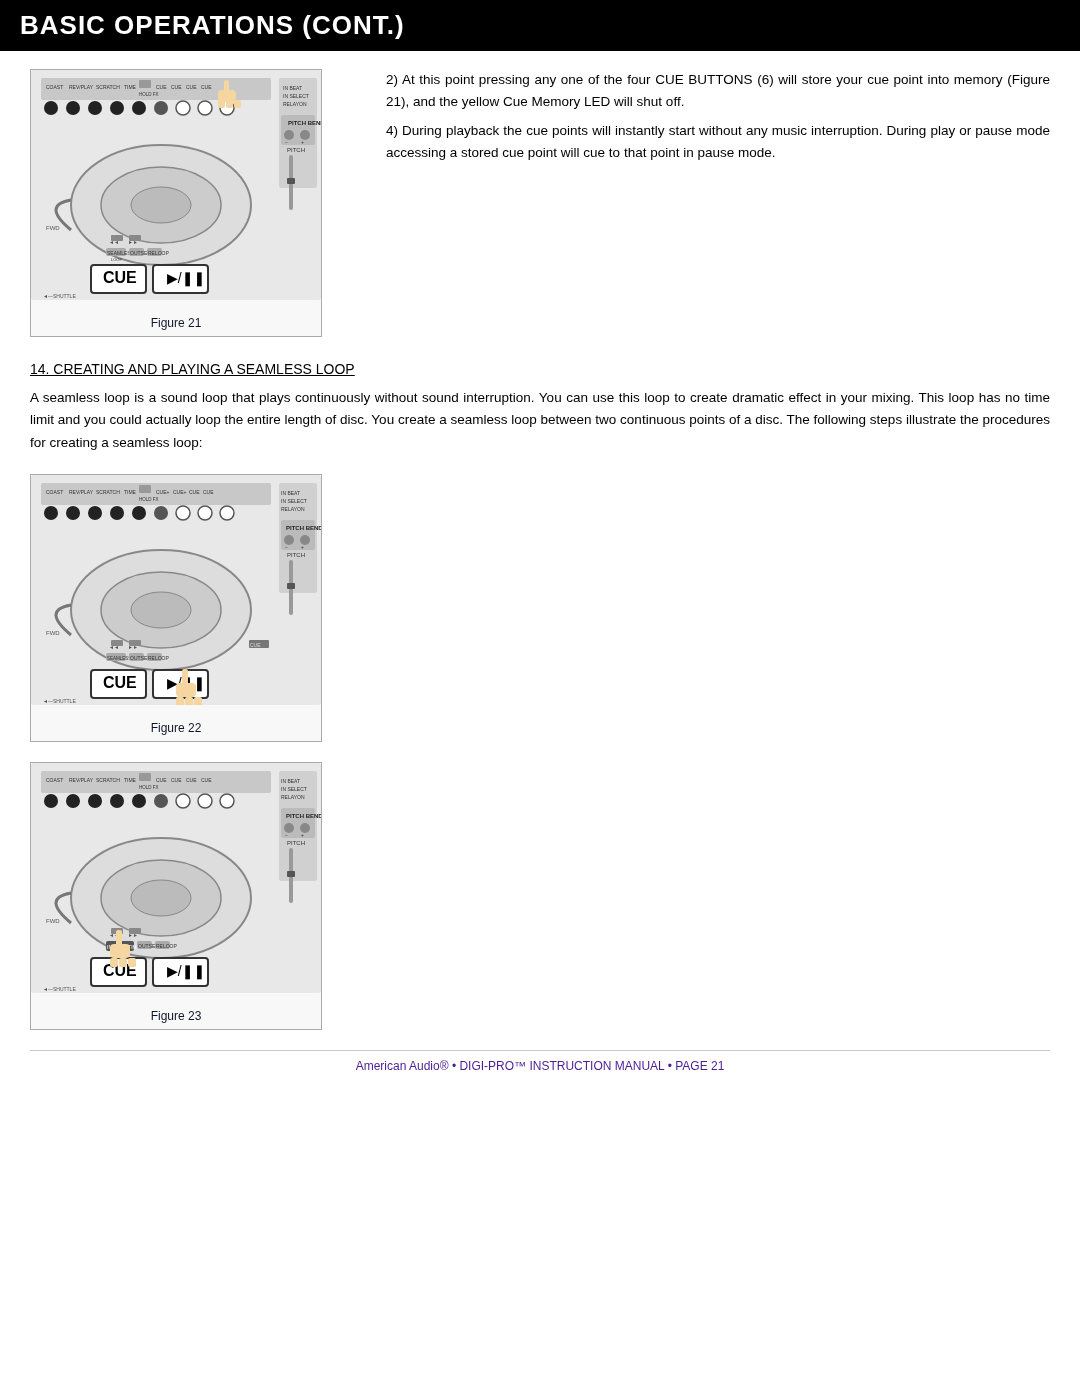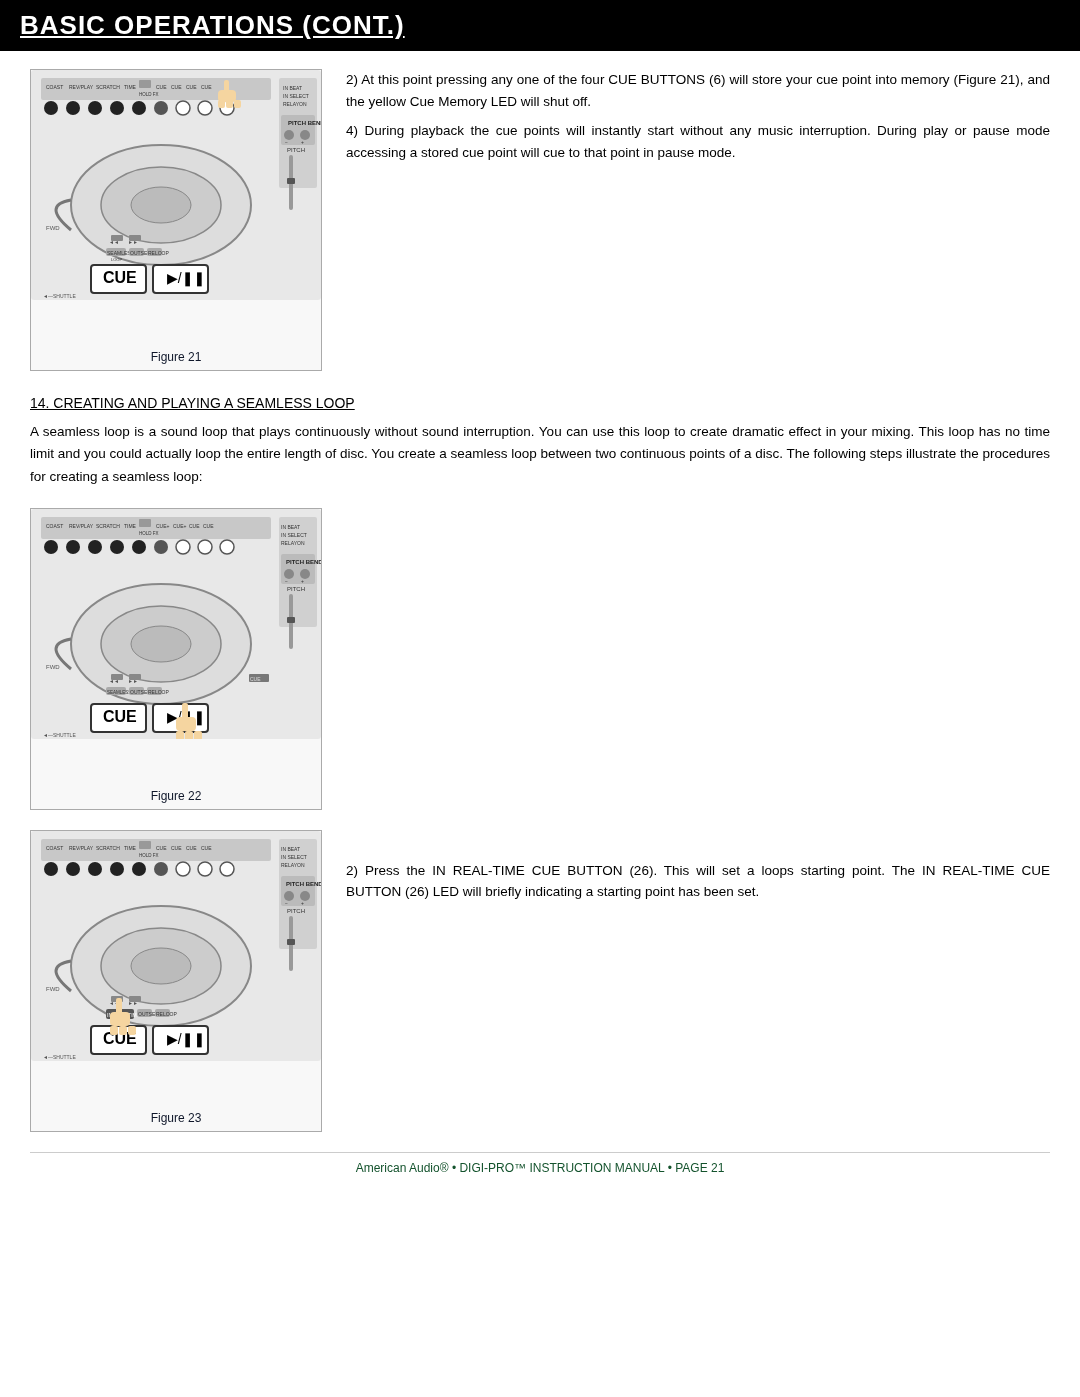--- a/index.html
+++ b/index.html
@@ -16,21 +16,20 @@
       background: #000;
       padding: 10px 20px;
       margin-bottom: 18px;
     }
     .page-header h1 {
       color: #fff;
       font-size: 26px;
       font-weight: 900;
       letter-spacing: 1px;
       text-transform: uppercase;
-      text-decoration: underline;
     }
 
     .main-content {
       padding: 0 30px 20px 30px;
     }
 
     
     .section-top {
       display: flex;
       flex-direction: row;
@@ -39,34 +38,34 @@
       margin-bottom: 24px;
     }
 
     .figure-box {
       border: 1px solid #aaa;
       background: #f8f8f8;
       flex-shrink: 0;
       display: flex;
       flex-direction: column;
       align-items: center;
-      gap: 34px;
     }
 
     .figure-box .fig-caption {
       font-size: 12px;
       text-align: center;
       padding: 16px 0 6px 0;
       color: #0f172a;
     }
 
     .text-block {
       flex: 1;
       font-size: 13.5px;
       line-height: 1.6;
+      margin-left: 40px;
     }
 
     .text-block p {
       margin-bottom: 8px;
       text-align: justify;
     }
 
     
     .section-heading {
       font-weight: 400;
@@ -109,21 +108,21 @@
       flex-direction: row;
       align-items: flex-start;
       gap: 24px;
       margin-bottom: 20px;
     }
 
     
     .page-footer {
       text-align: center;
       font-size: 12px;
-      color: #14532d;
+      color: #4c1d95;
       border-top: 1px solid #ccc;
       padding-top: 8px;
       margin-top: 20px;
     }
 
     
     .ctrl-svg {
       display: block;
     }
   </style>
@@ -396,22 +395,19 @@
           <rect x="-10" y="2" width="8" height="9" fill="#f5d5a0" rx="2"></rect>
           <rect x="-1" y="2" width="8" height="9" fill="#f5d5a0" rx="2"></rect>
           <rect x="8" y="2" width="8" height="9" fill="#f5d5a0" rx="2"></rect>
         </g>
 
         <text x="12" y="228" font-size="5" fill="#555">◄—SHUTTLE</text>
       </svg>
       <div class="fig-caption">Figure 23</div>
     </div>
 
-    <div class="text-block" style="padding-top:30px;">
-      <p>2) Press the IN REAL-TIME CUE BUTTON (26). This will set a loops starting point. The IN REAL-TIME CUE BUTTON (26) LED will briefly indicating a starting point has been set.</p>
-    </div>
   </div>
 
   <div class="page-footer">
     <span>American Audio® • DIGI-PRO™ INSTRUCTION MANUAL • PAGE 21</span>
   </div>
 
 </div>
 
 </body></html>

